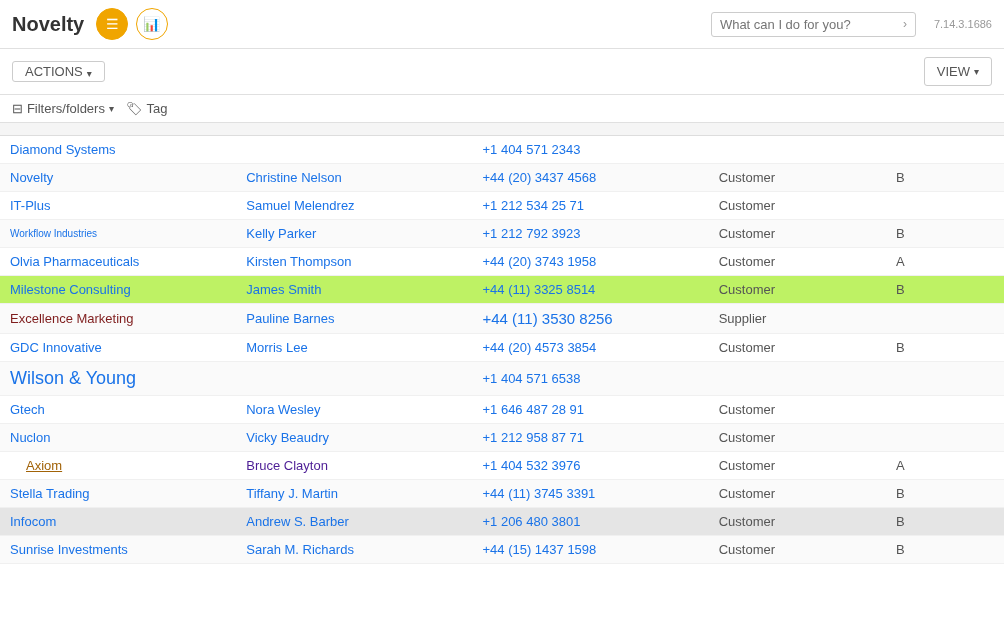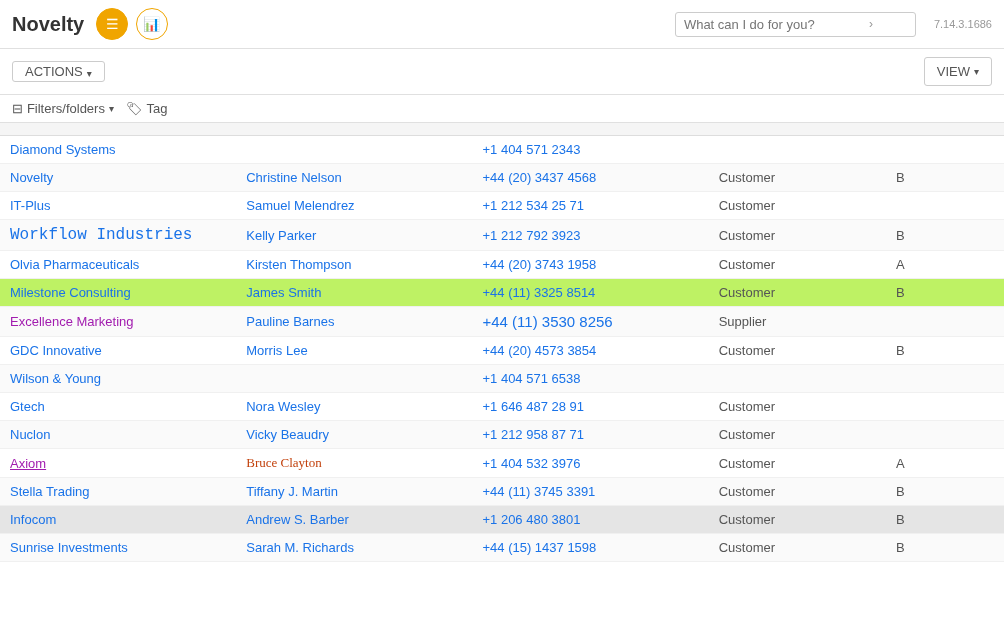--- a/index.html
+++ b/index.html
@@ -14,21 +14,21 @@
 
 <div style="display:flex; align-items:center; padding:8px 12px; gap:8px; border-bottom:1px solid #e0e0e0;">
   <span style="font-size:20px; font-weight:bold; color:#333; margin-right:4px;">Novelty</span>
   <button style="width:32px;height:32px;border:1.5px solid #f0a500;border-radius:50%;display:flex;align-items:center;justify-content:center;cursor:pointer;background:#f0a500;color:#fff;font-size:14px;">
     <span>☰</span>
   </button>
   <button style="width:32px;height:32px;border:1.5px solid #f0a500;border-radius:50%;display:flex;align-items:center;justify-content:center;cursor:pointer;background:#fff;color:#f0a500;font-size:14px;">
     <span>📊</span>
   </button>
   <div style="flex:1;"></div>
-  <div style="display:flex;align-items:center;border:1px solid #ccc;border-radius:3px;padding:4px 8px;width:241px;background:#fff;">
+  <div style="display:flex;align-items:center;border:1px solid #ccc;border-radius:3px;padding:4px 8px;width:205px;background:#fff;">
     <input style="border: none; outline: none; font-size: 13px; color: rgb(153, 153, 153); width: 185px; background: transparent;" placeholder="What can I do for you?">
     <span style="color:#999;font-size:12px;">›</span>
   </div>
   <span style="font-size:11px;color:#999;margin-left:10px;">7.14.3.1686</span>
 </div>
 
 <div style="display:flex;align-items:center;padding:8px 12px;gap:10px;border-bottom:1px solid #e0e0e0;">
   <button style="background:#fff;color:#555;border:1px solid #ccc;padding:2px 12px;border-radius:3px;font-size:13px;cursor:pointer;display:flex;align-items:flex-end;gap:4px;">
     <span>ACTIONS</span>
     <span style="font-size:10px;">▾</span>
@@ -79,78 +79,78 @@
           <td style="padding: 6px 10px; font-size: 13px; color: rgb(85, 85, 85); width: 100px;">B</td>
         </tr>
         <tr style="border-bottom: 1px solid rgb(240, 240, 240); background: rgb(255, 255, 255);">
           <td style="padding: 6px 10px; font-size: 13px; color: rgb(26, 115, 232); cursor: pointer; width: 200px;">IT-Plus</td>
           <td style="padding: 6px 10px; font-size: 13px; color: rgb(26, 115, 232); cursor: pointer; width: 200px;">Samuel Melendrez</td>
           <td style="padding: 6px 10px; font-size: 13px; color: rgb(26, 115, 232); width: 200px;">+1 212 534 25 71</td>
           <td style="padding: 6px 10px; font-size: 13px; color: rgb(85, 85, 85); width: 150px;">Customer</td>
           <td style="padding: 6px 10px; font-size: 13px; color: rgb(85, 85, 85); width: 100px;"></td>
         </tr>
         <tr style="border-bottom: 1px solid rgb(240, 240, 240); background: rgb(250, 250, 250);">
-          <td style="padding: 6px 10px; font-size: 16px; color: rgb(26, 115, 232); cursor: pointer; width: 200px; font-family: Liberation Mono, monospace;">Workflow Industries</td>
+          <td style="padding: 6px 10px; font-size: 10px; color: rgb(26, 115, 232); cursor: pointer; width: 200px;">Workflow Industries</td>
           <td style="padding: 6px 10px; font-size: 13px; color: rgb(26, 115, 232); cursor: pointer; width: 200px;">Kelly Parker</td>
           <td style="padding: 6px 10px; font-size: 13px; color: rgb(26, 115, 232); width: 200px;">+1 212 792 3923</td>
           <td style="padding: 6px 10px; font-size: 13px; color: rgb(85, 85, 85); width: 150px;">Customer</td>
           <td style="padding: 6px 10px; font-size: 13px; color: rgb(85, 85, 85); width: 100px;">B</td>
         </tr>
         <tr style="border-bottom: 1px solid rgb(240, 240, 240); background: rgb(255, 255, 255);">
           <td style="padding: 6px 10px; font-size: 13px; color: rgb(26, 115, 232); cursor: pointer; width: 200px;">Olvia Pharmaceuticals</td>
           <td style="padding: 6px 10px; font-size: 13px; color: rgb(26, 115, 232); cursor: pointer; width: 200px;">Kirsten Thompson</td>
           <td style="padding: 6px 10px; font-size: 13px; color: rgb(26, 115, 232); width: 200px; margin-top: 32px;">+44 (20) 3743 1958</td>
           <td style="padding: 6px 10px; font-size: 13px; color: rgb(85, 85, 85); width: 150px;">Customer</td>
           <td style="padding: 6px 10px; font-size: 13px; color: rgb(85, 85, 85); width: 100px;">A</td>
         </tr>
         <tr style="border-bottom: 1px solid rgb(240, 240, 240); background: #bef264;">
           <td style="padding: 6px 10px; font-size: 13px; color: rgb(26, 115, 232); cursor: pointer; width: 200px;">Milestone Consulting</td>
           <td style="padding: 6px 10px; font-size: 13px; color: rgb(26, 115, 232); cursor: pointer; width: 200px;">James Smith</td>
           <td style="padding: 6px 10px; font-size: 13px; color: rgb(26, 115, 232); width: 200px;">+44 (11) 3325 8514</td>
           <td style="padding: 6px 10px; font-size: 13px; color: rgb(85, 85, 85); width: 150px;">Customer</td>
           <td style="padding: 6px 10px; font-size: 13px; color: rgb(85, 85, 85); width: 100px;">B</td>
         </tr>
         <tr style="border-bottom: 1px solid rgb(240, 240, 240); background: rgb(250, 250, 250);">
-          <td style="padding: 6px 10px; font-size: 13px; color: #a21caf; cursor: pointer; width: 200px;">Excellence Marketing</td>
+          <td style="padding: 6px 10px; font-size: 13px; color: #7f1d1d; cursor: pointer; width: 200px;">Excellence Marketing</td>
           <td style="padding: 6px 10px; font-size: 13px; color: rgb(26, 115, 232); cursor: pointer; width: 200px;">Pauline Barnes</td>
           <td style="padding: 6px 10px; font-size: 15px; color: rgb(26, 115, 232); width: 200px;">+44 (11) 3530 8256</td>
           <td style="padding: 6px 10px; font-size: 13px; color: rgb(85, 85, 85); width: 150px;">Supplier</td>
           <td style="padding: 6px 10px; font-size: 13px; color: rgb(85, 85, 85); width: 100px;"></td>
         </tr>
         <tr style="border-bottom: 1px solid rgb(240, 240, 240); background: rgb(255, 255, 255);">
           <td style="padding: 6px 10px; font-size: 13px; color: rgb(26, 115, 232); cursor: pointer; width: 200px;">GDC Innovative</td>
           <td style="padding: 6px 10px; font-size: 13px; color: rgb(26, 115, 232); cursor: pointer; width: 200px;">Morris Lee</td>
           <td style="padding: 6px 10px; font-size: 13px; color: rgb(26, 115, 232); width: 200px;">+44 (20) 4573 3854</td>
           <td style="padding: 6px 10px; font-size: 13px; color: rgb(85, 85, 85); width: 150px;">Customer</td>
           <td style="padding: 6px 10px; font-size: 13px; color: rgb(85, 85, 85); width: 100px;">B</td>
         </tr>
         <tr style="border-bottom: 1px solid rgb(240, 240, 240); background: rgb(250, 250, 250);">
-          <td style="padding: 6px 10px; font-size: 13px; color: rgb(26, 115, 232); cursor: pointer; width: 200px;">Wilson &amp; Young</td>
+          <td style="padding: 6px 10px; font-size: 18px; color: rgb(26, 115, 232); cursor: pointer; width: 200px;">Wilson &amp; Young</td>
           <td style="padding: 6px 10px; font-size: 13px; color: rgb(26, 115, 232); cursor: pointer; width: 200px;"></td>
           <td style="padding: 6px 10px; font-size: 13px; color: rgb(26, 115, 232); width: 200px;">+1 404 571 6538</td>
           <td style="padding: 6px 10px; font-size: 13px; color: rgb(85, 85, 85); width: 150px;"></td>
           <td style="padding: 6px 10px; font-size: 13px; color: rgb(85, 85, 85); width: 100px;"></td>
         </tr>
         <tr style="border-bottom: 1px solid rgb(240, 240, 240); background: rgb(255, 255, 255);">
           <td style="padding: 6px 10px; font-size: 13px; color: rgb(26, 115, 232); cursor: pointer; width: 200px;">Gtech</td>
           <td style="padding: 6px 10px; font-size: 13px; color: rgb(26, 115, 232); cursor: pointer; width: 200px;">Nora Wesley</td>
           <td style="padding: 6px 10px; font-size: 13px; color: rgb(26, 115, 232); width: 200px;">+1 646 487 28 91</td>
           <td style="padding: 6px 10px; font-size: 13px; color: rgb(85, 85, 85); width: 150px;">Customer</td>
           <td style="padding: 6px 10px; font-size: 13px; color: rgb(85, 85, 85); width: 100px;"></td>
         </tr>
         <tr style="border-bottom: 1px solid rgb(240, 240, 240); background: rgb(250, 250, 250);">
           <td style="padding: 6px 10px; font-size: 13px; color: rgb(26, 115, 232); cursor: pointer; width: 200px;">Nuclon</td>
           <td style="padding: 6px 10px; font-size: 13px; color: rgb(26, 115, 232); cursor: pointer; width: 200px;">Vicky Beaudry</td>
           <td style="padding: 6px 10px; font-size: 13px; color: rgb(26, 115, 232); width: 200px;">+1 212 958 87 71</td>
           <td style="padding: 6px 10px; font-size: 13px; color: rgb(85, 85, 85); width: 150px;">Customer</td>
           <td style="padding: 6px 10px; font-size: 13px; color: rgb(85, 85, 85); width: 100px;"></td>
         </tr>
         <tr style="border-bottom: 1px solid rgb(240, 240, 240); background: rgb(255, 255, 255);">
-          <td style="padding: 6px 10px; font-size: 13px; color: #a21caf; cursor: pointer; width: 200px; text-decoration: underline;">Axiom</td>
-          <td style="padding: 6px 10px; font-size: 13px; color: #c2410c; cursor: pointer; width: 200px; font-family: Liberation Serif, serif;">Bruce Clayton</td>
+          <td style="padding: 6px 26px; font-size: 13px; color: #a16207; cursor: pointer; width: 200px; text-decoration: underline;">Axiom</td>
+          <td style="padding: 6px 10px; font-size: 13px; color: #4c1d95; cursor: pointer; width: 200px;">Bruce Clayton</td>
           <td style="padding: 6px 10px; font-size: 13px; color: rgb(26, 115, 232); width: 200px;">+1 404 532 3976</td>
           <td style="padding: 6px 10px; font-size: 13px; color: rgb(85, 85, 85); width: 150px;">Customer</td>
           <td style="padding: 6px 10px; font-size: 13px; color: rgb(85, 85, 85); width: 100px;">A</td>
         </tr>
         <tr style="border-bottom: 1px solid rgb(240, 240, 240); background: rgb(250, 250, 250);">
           <td style="padding: 6px 10px; font-size: 13px; color: rgb(26, 115, 232); cursor: pointer; width: 200px;">Stella Trading</td>
           <td style="padding: 6px 10px; font-size: 13px; color: rgb(26, 115, 232); cursor: pointer; width: 200px;">Tiffany J. Martin</td>
           <td style="padding: 6px 10px; font-size: 13px; color: rgb(26, 115, 232); width: 200px;">+44 (11) 3745 3391</td>
           <td style="padding: 6px 10px; font-size: 13px; color: rgb(85, 85, 85); width: 150px;">Customer</td>
           <td style="padding: 6px 10px; font-size: 13px; color: rgb(85, 85, 85); width: 100px;">B</td>

